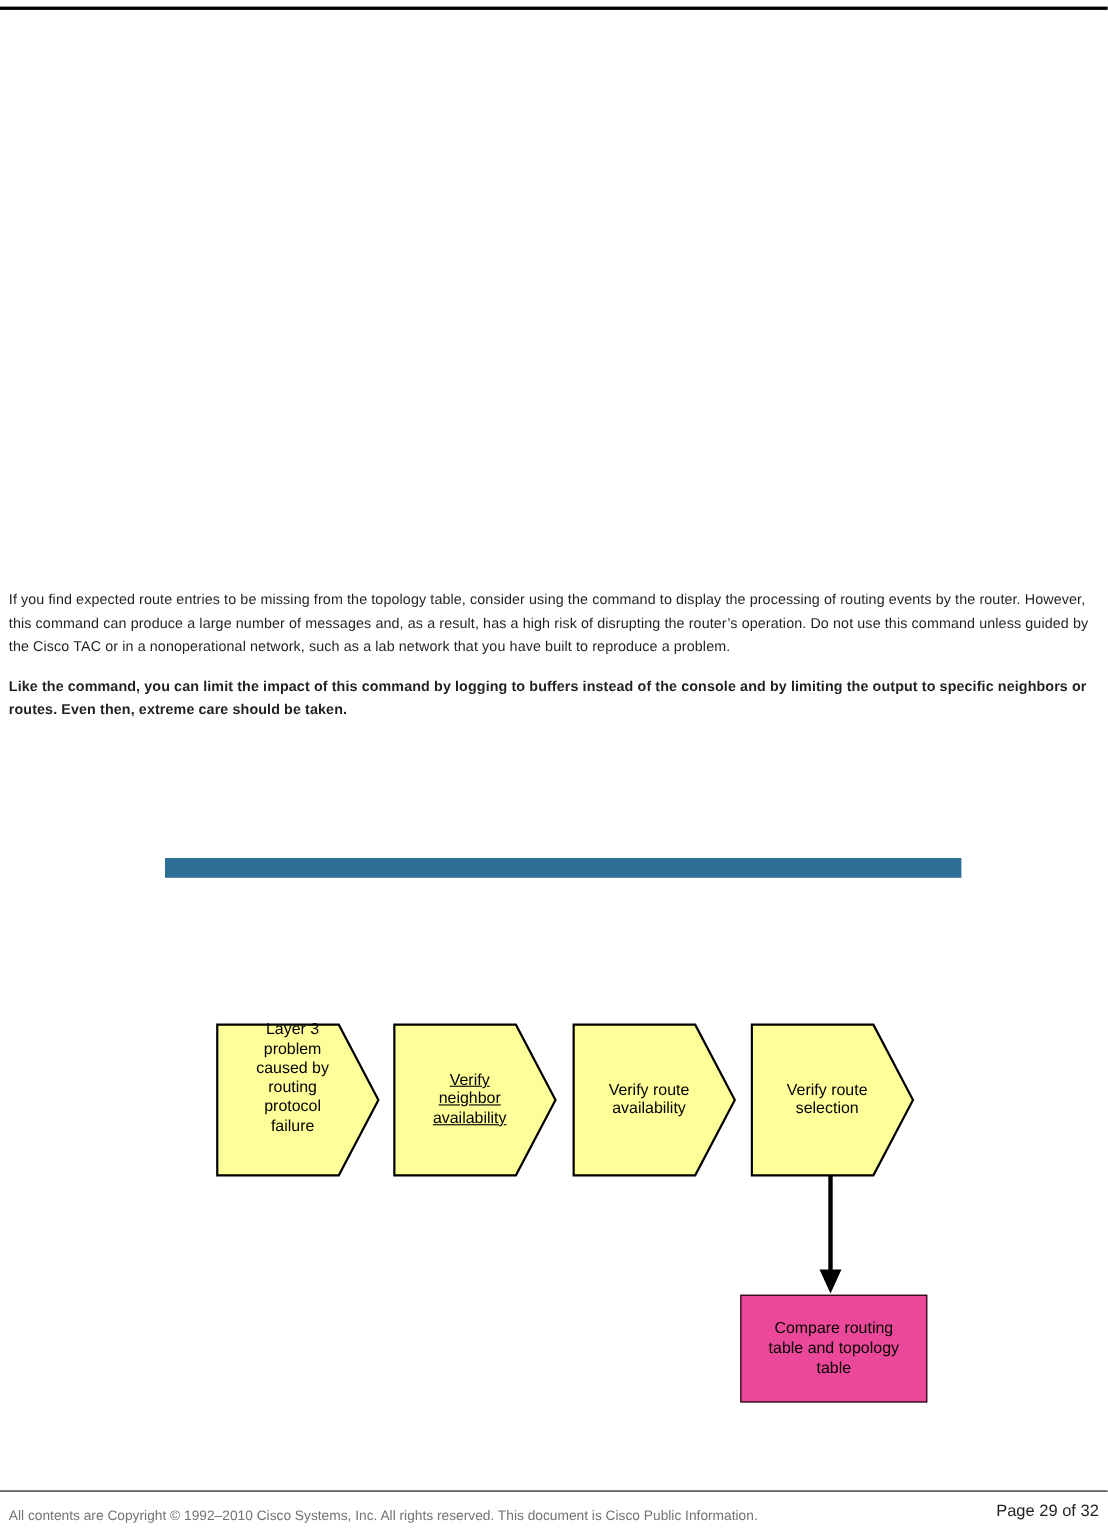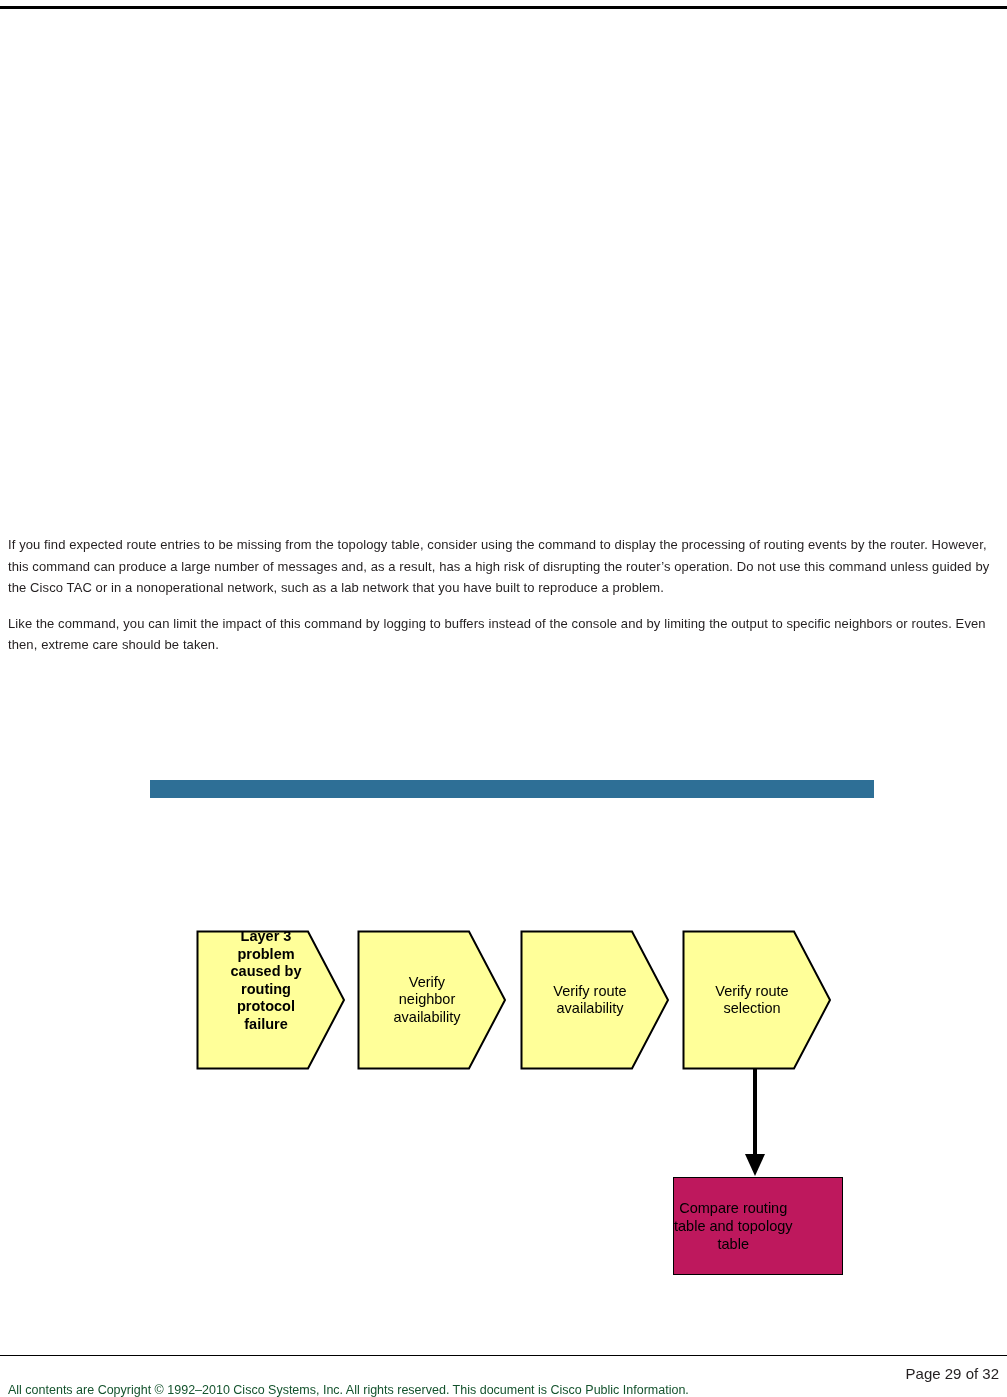--- a/index.html
+++ b/index.html
@@ -38,20 +38,21 @@
   }
   .para {
     font-size: 13px;
     line-height: 21.5px;
     color: #231f20;
     margin: 0 0 14px 0;
     letter-spacing: 0.1px;
   }
   .para.second {
     margin-top: 0;
+    font-weight: bold;
   }
   
   .banner {
     position: absolute;
     left: 150px;
     top: 780px;
     width: 724px;
     height: 18px;
     background: #2e6f96;
   }
@@ -81,27 +82,27 @@
     box-sizing: border-box;
   }
   .chevron svg {
     position: absolute;
     left: 0;
     top: 0;
   }
   .rectbox {
     position: absolute;
     border: 1.5px solid #000000;
-    background: #be185d;
+    background: #ec4899;
     color: #000000;
     font-size: 14.5px;
     line-height: 18px;
     display: flex;
     align-items: center;
-    justify-content: flex-start;
+    justify-content: center;
     text-align: center;
     box-sizing: border-box;
   }
   .arrow-down {
     position: absolute;
   }
   
   .footer {
     position: absolute;
     left: 0;
@@ -112,23 +113,23 @@
     position: absolute;
     left: 0;
     top: 0;
     width: 1007px;
     height: 1px;
     background: #000000;
   }
   .footer-left {
     position: absolute;
     left: 8px;
-    top: 28px;
+    top: 16px;
     font-size: 12.5px;
-    color: #14532d;
+    color: #737373;
     white-space: nowrap;
   }
   .footer-right {
     position: absolute;
     right: 8px;
     top: 10px;
     font-size: 15px;
     color: #231f20;
     white-space: nowrap;
   }
@@ -142,37 +143,37 @@
 
   <div class="body-text">
     <p class="para">If you find expected route entries to be missing from the topology table, consider using the command to display the processing of routing events by the router. However, this command can produce a large number of messages and, as a result, has a high risk of disrupting the router’s operation. Do not use this command unless guided by the Cisco TAC or in a nonoperational network, such as a lab network that you have built to reproduce a problem.</p>
     <p class="para second">Like the command, you can limit the impact of this command by logging to buffers instead of the console and by limiting the output to specific neighbors or routes. Even then, extreme care should be taken.</p>
   </div>
 
   <div class="banner"></div>
 
   <div class="diagram">
 
-    <div class="chevron" style="left:196px; top:30px; width:150px; height:101px;font-weight:bold;">
+    <div class="chevron" style="left:196px; top:30px; width:150px; height:101px;">
       <svg width="150" height="140" viewBox="0 0 150 140">
         <polygon points="1.5,1.5 112,1.5 148,70 112,138.5 1.5,138.5" fill="#ffff99" stroke="#000000" stroke-width="2"></polygon>
       </svg>
       <span class="label" style="white-space:pre-line;">Layer 3
 problem
 caused by
 routing
 protocol
 failure</span>
     </div>
 
     <div class="chevron" style="left:357px; top:30px; width:150px; height:140px;">
       <svg width="150" height="140" viewBox="0 0 150 140">
         <polygon points="1.5,1.5 112,1.5 148,70 112,138.5 1.5,138.5" fill="#ffff99" stroke="#000000" stroke-width="2"></polygon>
       </svg>
-      <span class="label" style="white-space:pre-line;">Verify
+      <span class="label" style="white-space:pre-line;text-decoration:underline;">Verify
 neighbor
 availability</span>
     </div>
 
     <div class="chevron" style="left:520px; top:30px; width:150px; height:140px;">
       <svg width="150" height="140" viewBox="0 0 150 140">
         <polygon points="1.5,1.5 112,1.5 148,70 112,138.5 1.5,138.5" fill="#ffff99" stroke="#000000" stroke-width="2"></polygon>
       </svg>
       <span class="label" style="white-space:pre-line;">Verify route
 availability</span>

